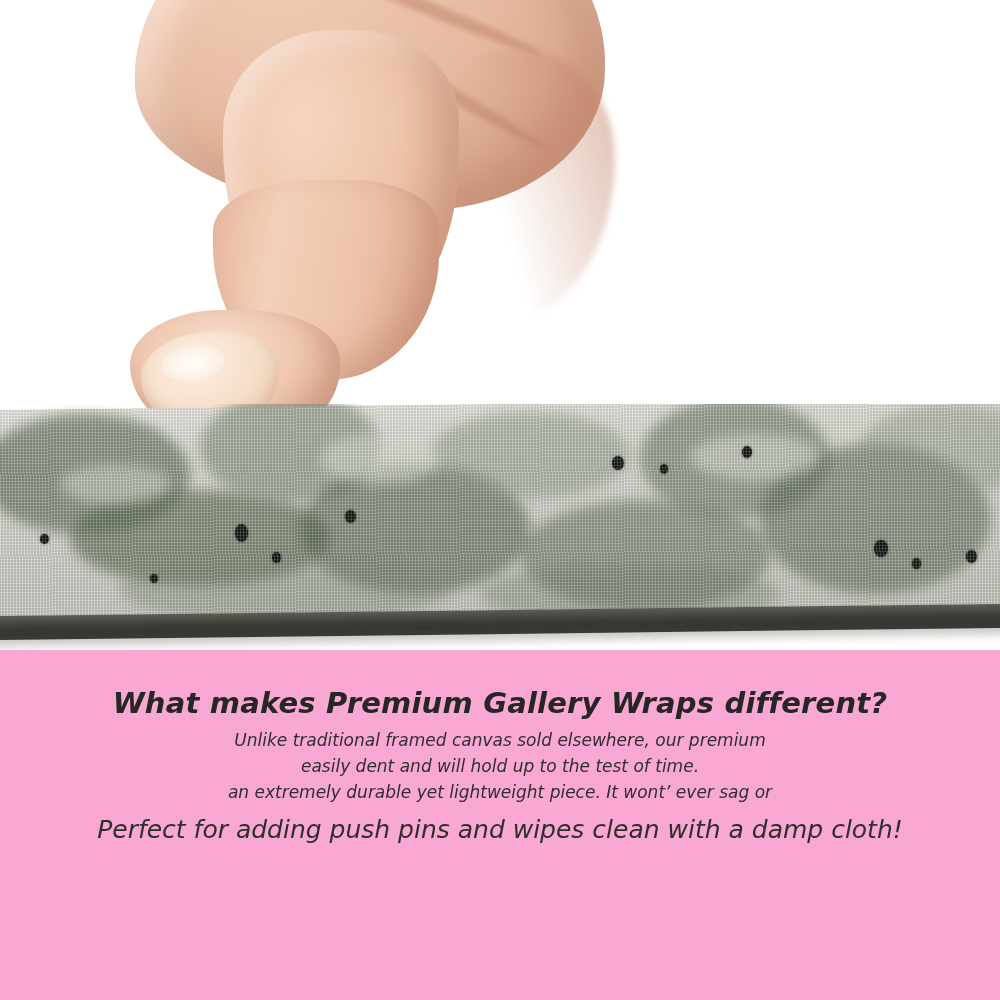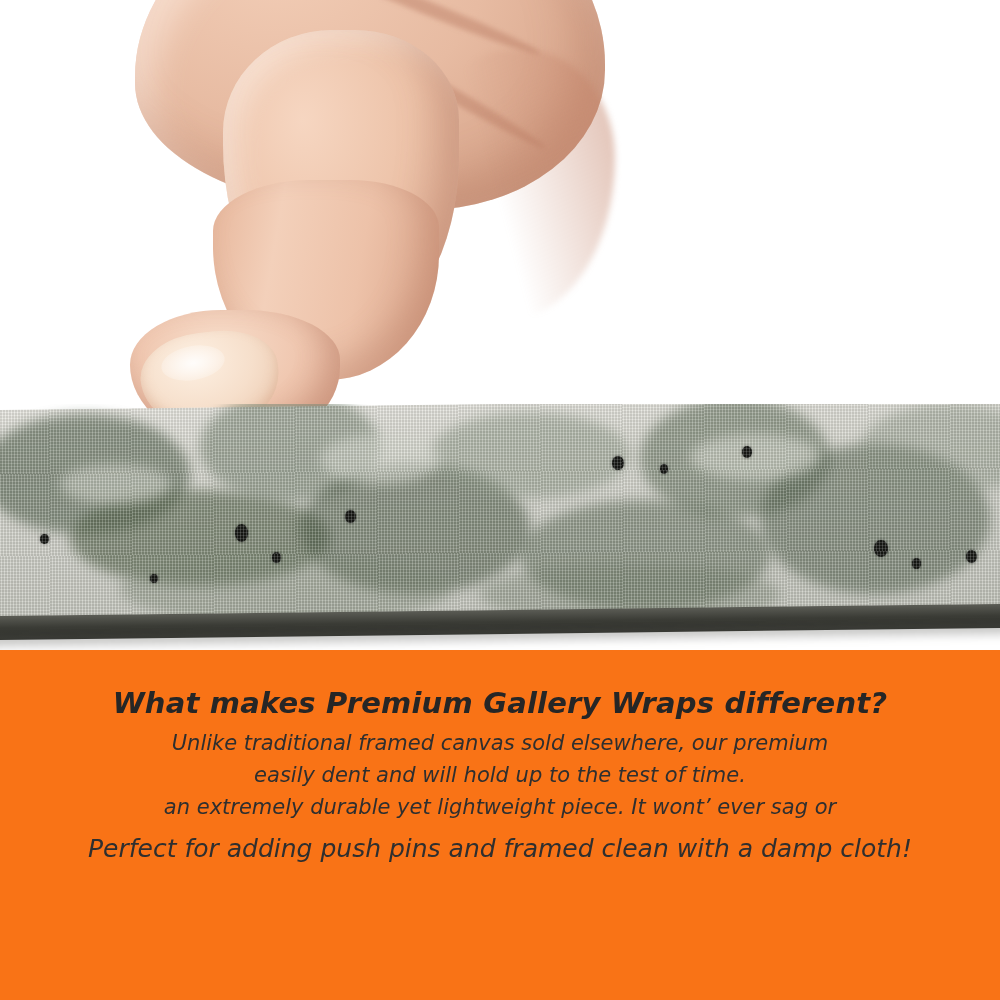--- a/index.html
+++ b/index.html
@@ -11,21 +11,21 @@
     width: 1000px;
     height: 1000px;
     overflow: hidden;
     font-family: "Liberation Sans", sans-serif;
   }
 
   .page {
     position: relative;
     width: 1000px;
     height: 1000px;
-    background: #f97316;
+    background: #f9a8d4;
   }
 
   
   .photo {
     position: absolute;
     left: 0;
     top: 0;
     width: 1000px;
     height: 650px;
     overflow: hidden;
@@ -202,21 +202,21 @@
     color: #2b2b2b;
   }
   .caption-heading {
     font-size: 29px;
     font-weight: 600;
     letter-spacing: .2px;
     margin: 0 0 8px 0;
     color: #262626;
   }
   .caption-body {
-    font-size: 21px;
+    font-size: 17px;
     line-height: 1.52;
     margin: 4px;
     color: #2f2f2f;
   }
   .caption-body .line { display: block; }
   .caption-last {
     font-size: 25px;
     line-height: 1.52;
     margin: 6px 0 0 0;
     color: #2f2f2f;
@@ -278,16 +278,16 @@
     </div>
   </div>
 
   <div class="caption">
     <div class="caption-heading">What makes Premium Gallery Wraps different?</div>
     <div class="caption-body">
       <span class="line">Unlike traditional framed canvas sold elsewhere, our premium</span>
       <span class="line">easily dent and will hold up to the test of time.</span>
       <span class="line">an extremely durable yet lightweight piece. It wont’ ever sag or</span>
     </div>
-    <div class="caption-last">Perfect for adding push pins and framed clean with a damp cloth!</div>
+    <div class="caption-last">Perfect for adding push pins and wipes clean with a damp cloth!</div>
   </div>
 
 </div>
 
 </body></html>

